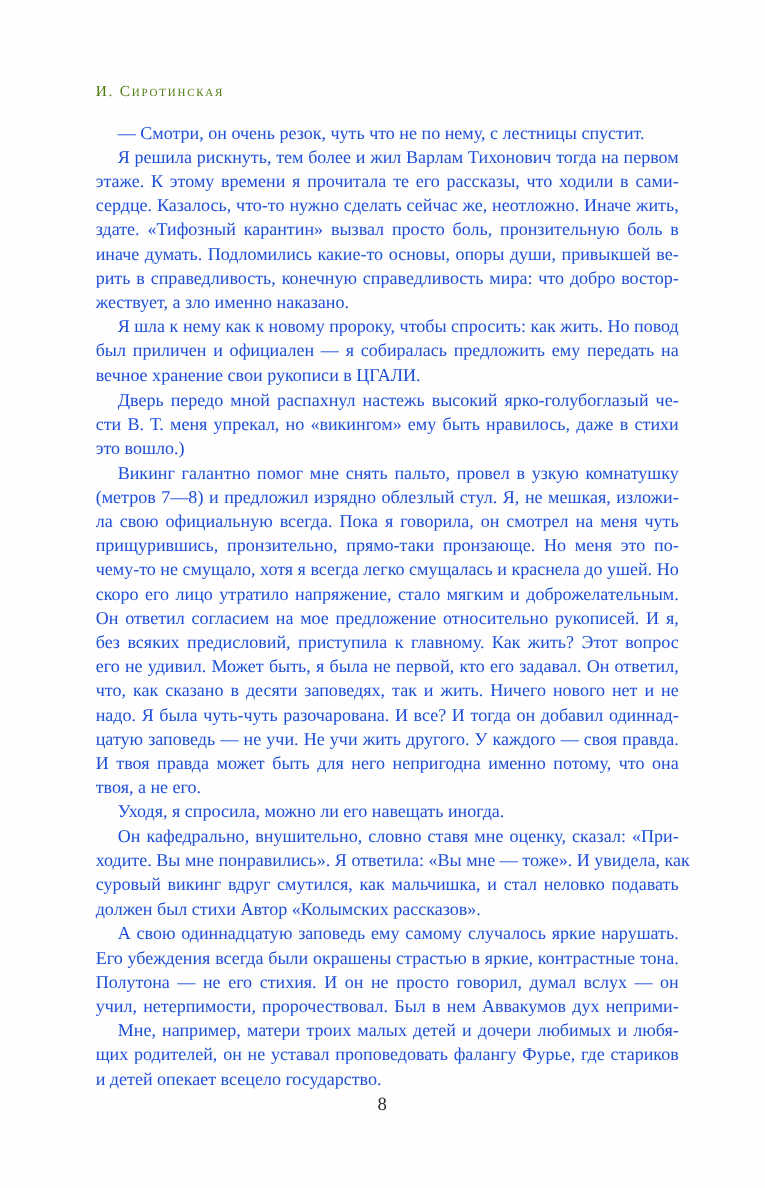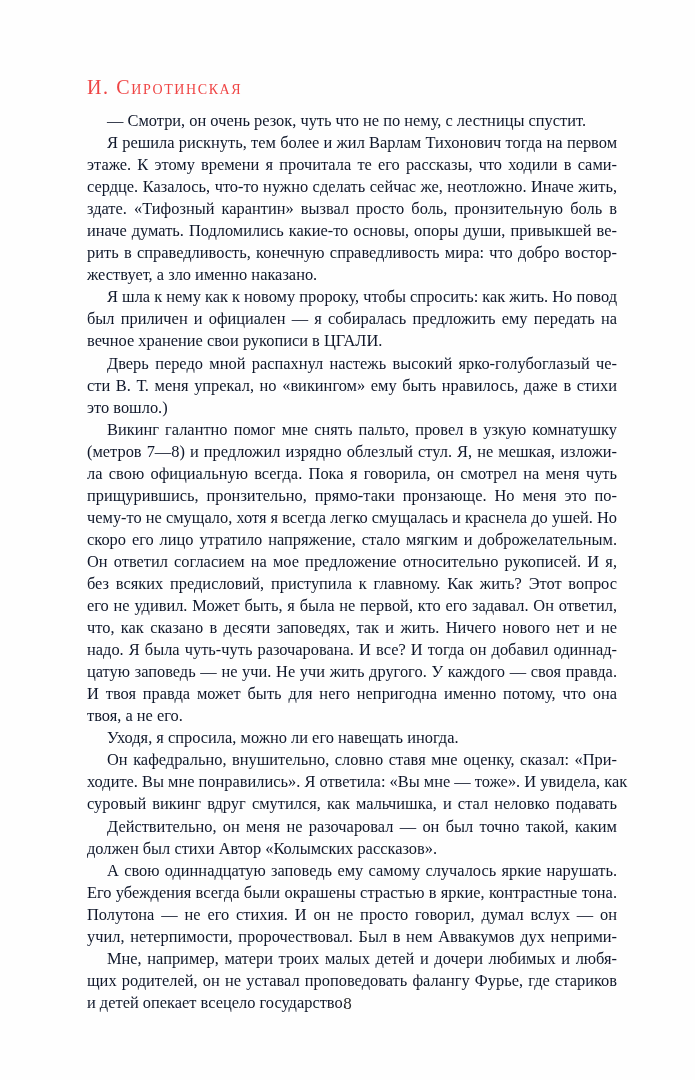--- a/index.html
+++ b/index.html
@@ -19,40 +19,40 @@
     position: absolute;
     left: 0; top: 0;
     width: 695px;
     height: 1080px;
     background: #fefefe;
   }
   .running-head {
     position: absolute;
     left: 87px;
     top: 76px;
-    font-size: 20px;
+    font-size: 14px;
     letter-spacing: 1.6px;
-    color: #ef4444;
+    color: #4d7c0f;
     font-variant: small-caps;
     white-space: nowrap;
   }
   .body-text {
     position: absolute;
     left: 87px;
     top: 110px;
     width: 530px;
   }
   .line {
     height: 22.05px;
     line-height: 22px;
     font-size: 16.4px;
     white-space: nowrap;
     text-align: justify;
     text-align-last: justify;
-    color: #0f172a;
+    color: #1d4ed8;
   }
   .line.indent { padding-left: 20px; }
   .line.last { text-align-last: left; }
   .page-number {
     position: absolute;
     left: 0;
     width: 695px;
     top: 994px;
     text-align: center;
     font-size: 17px;
@@ -90,21 +90,20 @@
       <div class="line">его не удивил. Может быть, я была не первой, кто его задавал. Он ответил,</div>
       <div class="line">что, как сказано в десяти заповедях, так и жить. Ничего нового нет и не</div>
       <div class="line">надо. Я была чуть-чуть разочарована. И все? И тогда он добавил одиннад-</div>
       <div class="line">цатую заповедь — не учи. Не учи жить другого. У каждого — своя правда.</div>
       <div class="line">И твоя правда может быть для него непригодна именно потому, что она</div>
       <div class="line last">твоя, а не его.</div>
       <div class="line indent last">Уходя, я спросила, можно ли его навещать иногда.</div>
       <div class="line indent">Он кафедрально, внушительно, словно ставя мне оценку, сказал: «При-</div>
       <div class="line">ходите. Вы мне понравились». Я ответила: «Вы мне — тоже». И увидела, как</div>
       <div class="line">суровый викинг вдруг смутился, как мальчишка, и стал неловко подавать</div>
-      <div class="line indent">Действительно, он меня не разочаровал — он был точно такой, каким</div>
       <div class="line last">должен был стихи Автор «Колымских рассказов».</div>
       <div class="line indent">А свою одиннадцатую заповедь ему самому случалось яркие нарушать.</div>
       <div class="line">Его убеждения всегда были окрашены страстью в яркие, контрастные тона.</div>
       <div class="line">Полутона — не его стихия. И он не просто говорил, думал вслух — он</div>
       <div class="line">учил, нетерпимости, пророчествовал. Был в нем Аввакумов дух неприми-</div>
       <div class="line indent">Мне, например, матери троих малых детей и дочери любимых и любя-</div>
       <div class="line">щих родителей, он не уставал проповедовать фалангу Фурье, где стариков</div>
       <div class="line last">и детей опекает всецело государство.</div>
     </div>
   <div class="page-number">8</div>

